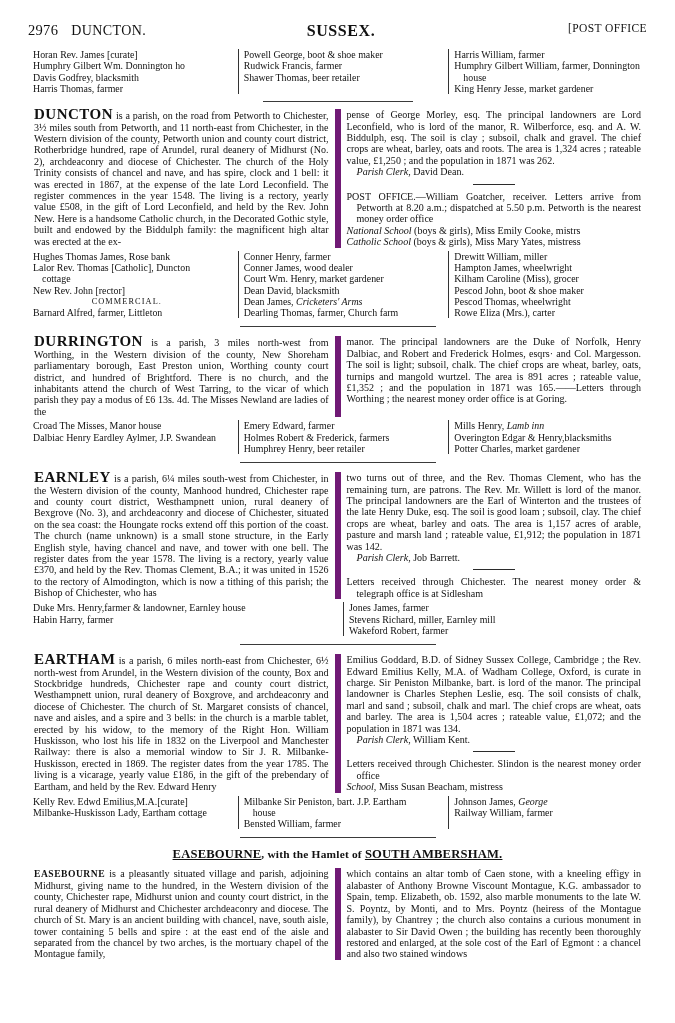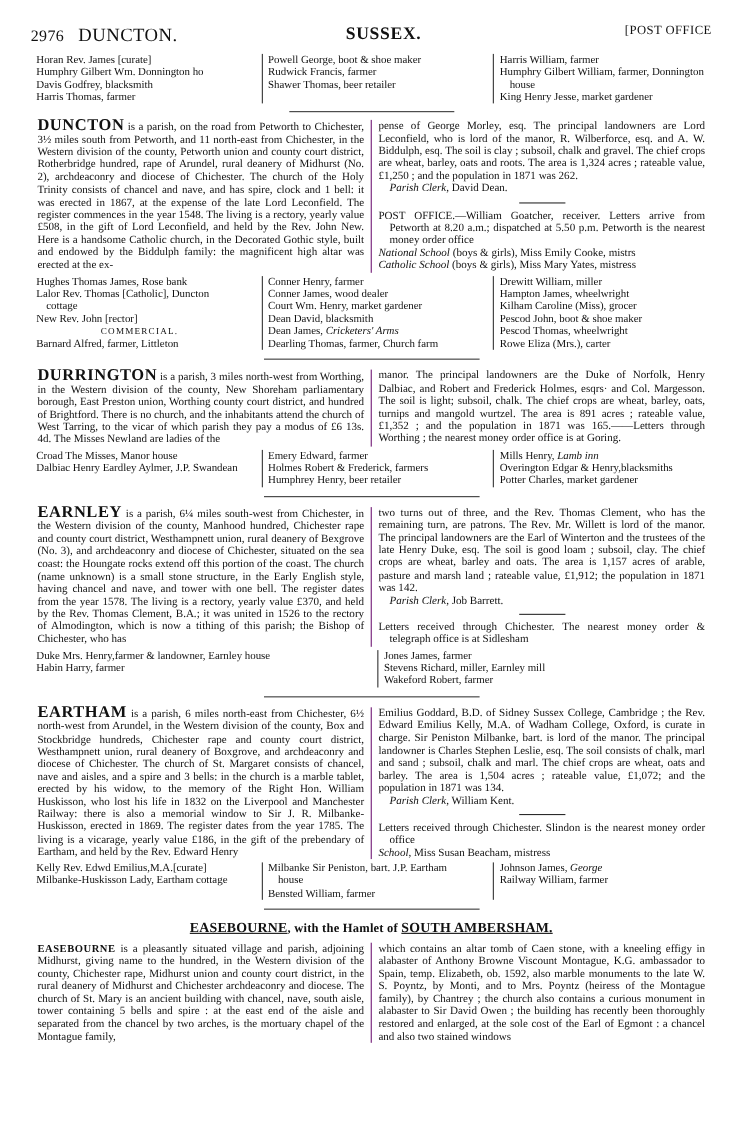--- a/index.html
+++ b/index.html
@@ -26,21 +26,21 @@
   .runhead {
     display: flex;
     align-items: flex-start;
     font-size: 13px;
     margin-bottom: 9px;
     height: 18px;
   }
   .rh-left { flex: 0 0 auto; display: flex; align-items: baseline; }
   .rh-folio { font-size: 14.5px; letter-spacing: .3px; }
   .rh-place {
-    font-size: 17px;
+    font-size: 14px;
     letter-spacing: .4px;
     margin-left: 13px;
     text-transform: uppercase;
   }
   .rh-center {
     flex: 1 1 auto;
     text-align: center;
     font-size: 16px;
     font-weight: bold;
     letter-spacing: .6px;
@@ -102,21 +102,21 @@
     line-height: 11.4px;
   }
   .cols2 .col {
     flex: 1 1 0;
     padding: 0 6px;
     box-sizing: border-box;
     text-align: justify;
     -webkit-hyphens: none;
     hyphens: none;
   }
-  .cols2 .col + .col { border-left: 1px solid #701a75; }
+  .cols2 .col + .col { border-left: 6px solid #701a75; }
   .cols2 p { margin: 0; }
   .cols2 p.indent { text-indent: 10px; }
   .hang { padding-left: 10px; text-indent: -10px; }
   .placename {
     font-size: 15px;
     font-weight: bold;
     letter-spacing: .5px;
   }
   .placename-sc {
     font-size: 9.6px;

